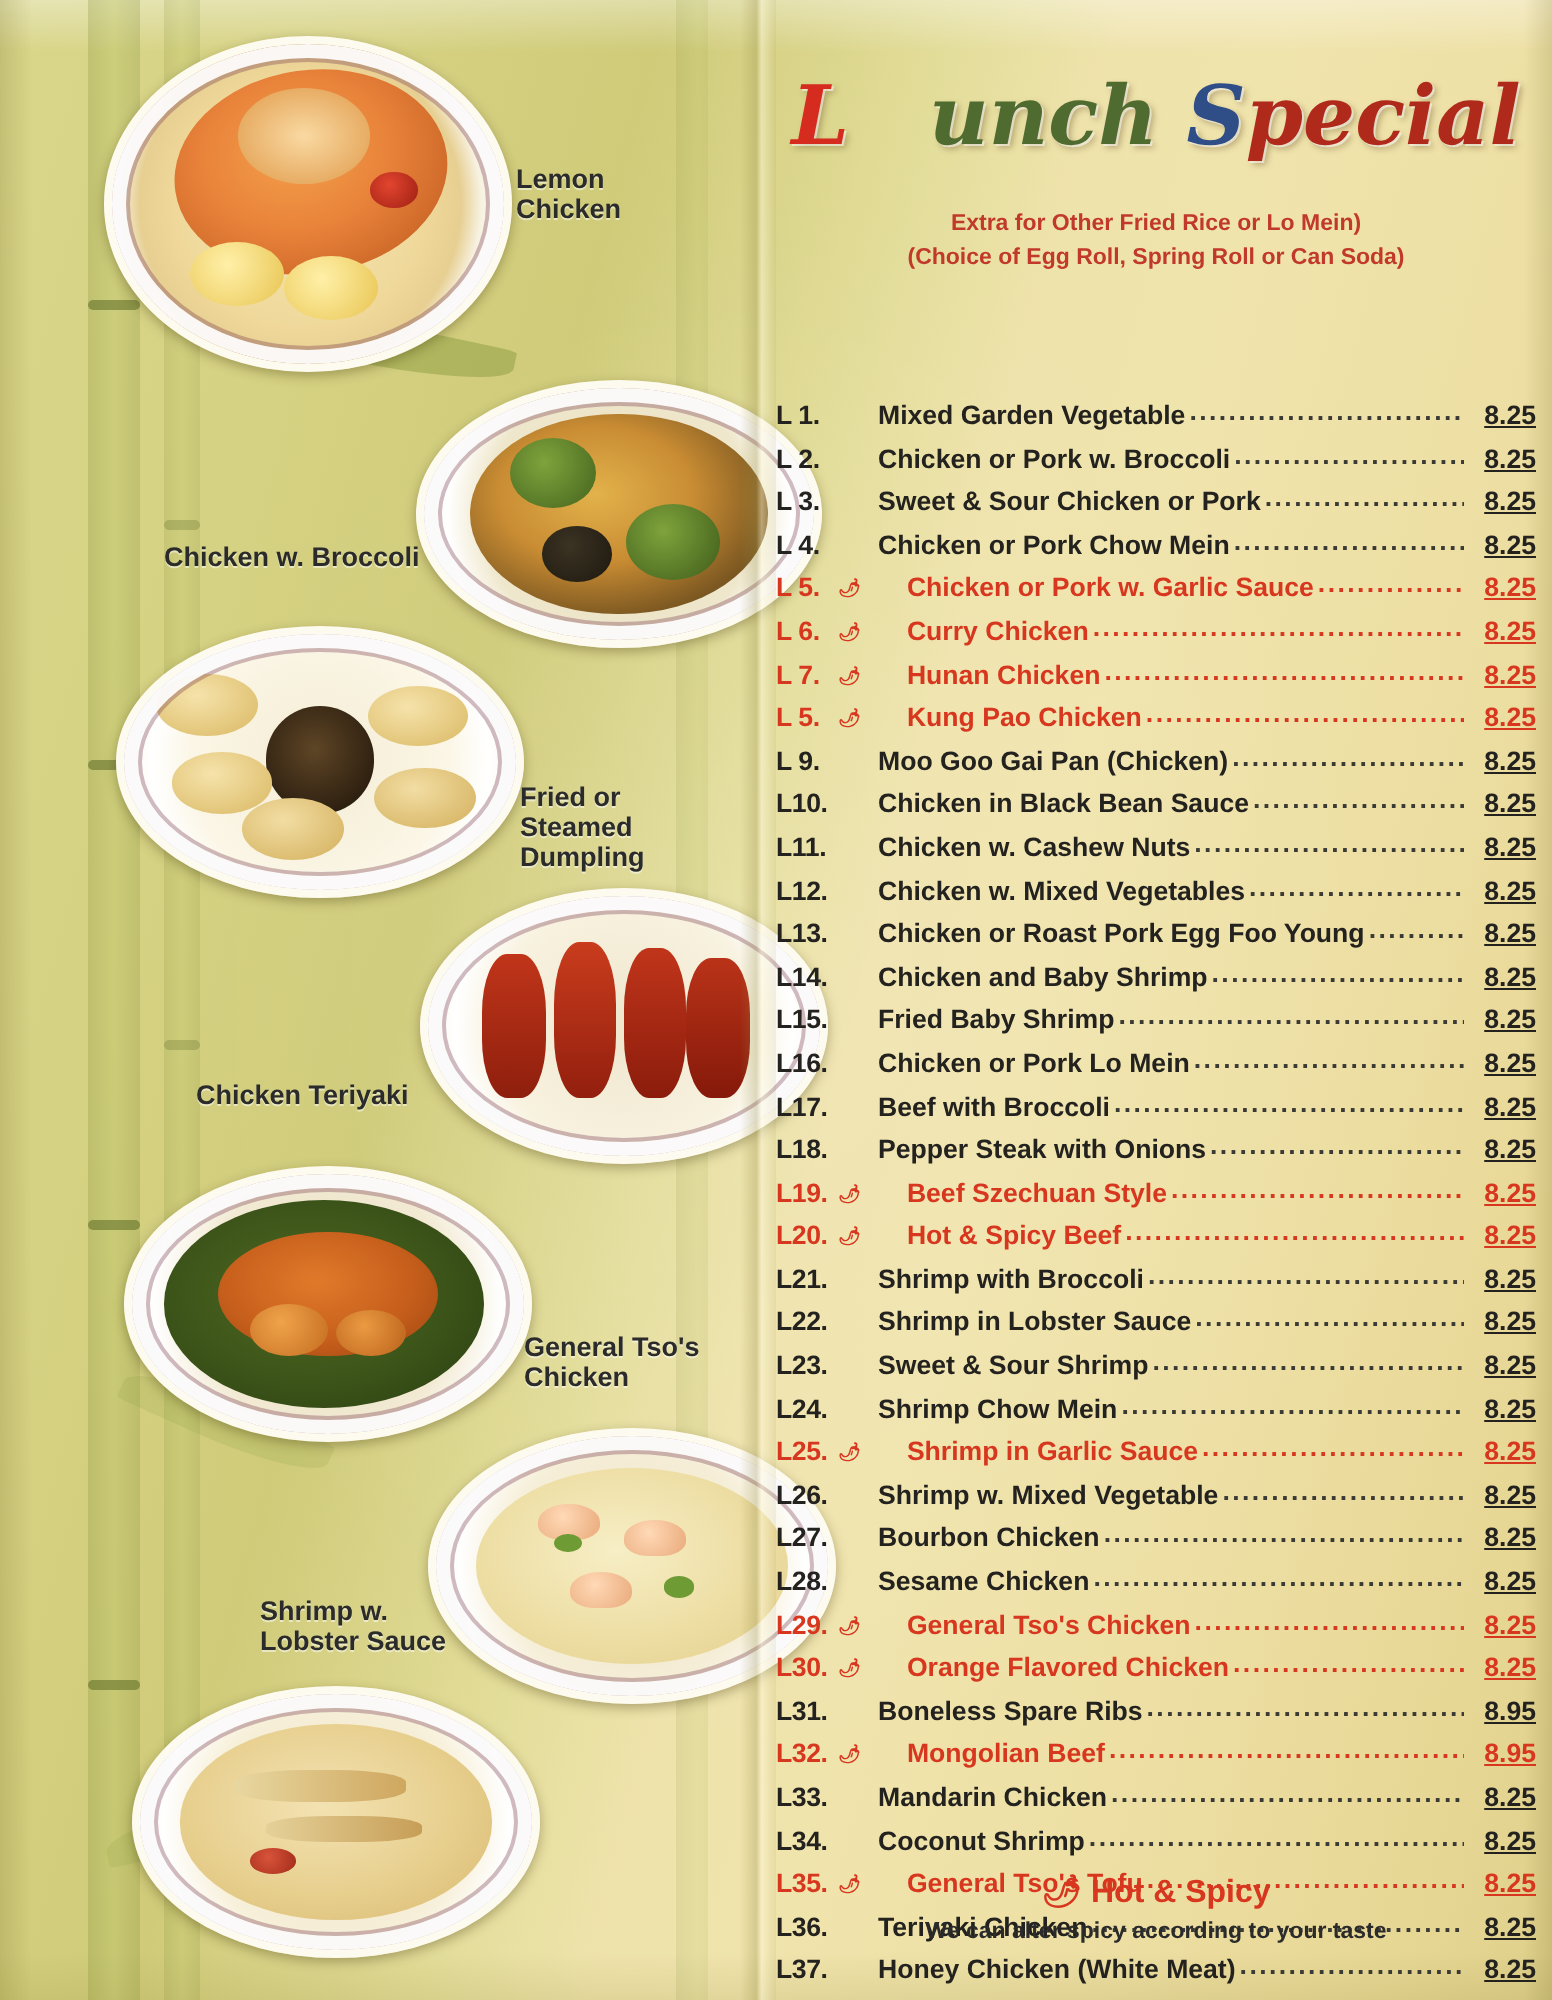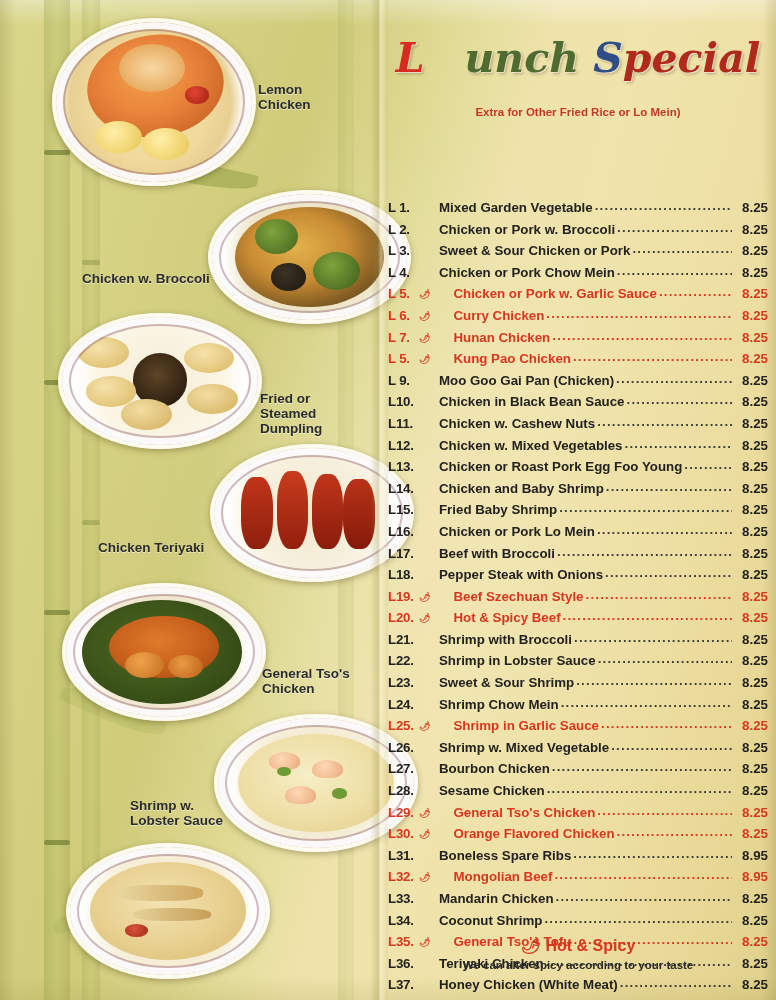--- a/index.html
+++ b/index.html
@@ -185,20 +185,21 @@
     top: -2px;
     letter-spacing: 1.2px;
     font-weight: 700;
     color: #3a3a35;
   }
   .row.spicy .dots { color: #d8371f; }
   .price {
     flex: 0 0 auto;
     width: 34px;
     text-align: right;
+    text-decoration: underline;
   }
 
   .footer {
     position: absolute;
     left: 10px;
     top: 936px;
     width: 380px;
     text-align: center;
   }
   .footer .hs {
@@ -351,20 +352,21 @@
   <div class="right-panel">
 
     <div class="title">
       <span class="w1">L</span><span class="w2">unch</span>
       <span class="w3">S</span><span class="w4">pecial</span>
     </div>
 
     <div class="hours">
       <span class="gap"></span>
       <div>Extra for Other Fried Rice or Lo Mein)</div>
+      <div>(Choice of Egg Roll, Spring Roll or Can Soda)</div>
     </div>
 
     <div class="menu-list" id="menu-list">
         <div class="row">
           <span class="code">L 1.</span>
           <span class="name">Mixed Garden Vegetable</span>
           <span class="dots">................................................................................</span>
           <span class="price">8.25</span>
         </div>
         <div class="row">

